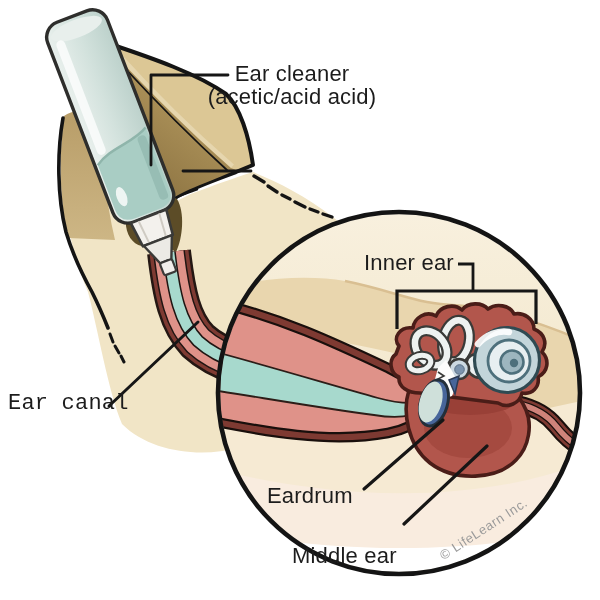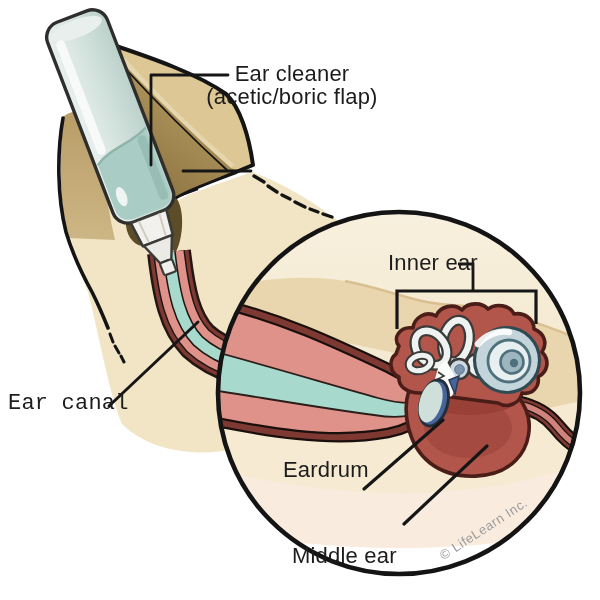--- a/index.html
+++ b/index.html
@@ -194,21 +194,21 @@
     <path stroke-width="3" stroke-linecap="round" d="M109,406 L198,322"></path>
     <path stroke-width="3.2" stroke-linecap="round" d="M364,489 L443,420"></path>
     <path stroke-width="3.2" stroke-linecap="round" d="M404,524 L487,446"></path>
     <path stroke-width="2.8" d="M458,264 L473,264 L473,290"></path>
     <path stroke-width="3.2" d="M397,329 L397,291 L536,291 L536,324"></path>
   </g>
 </svg>
 
 <div class="label center" style="left:193px;top:62px;width:198px;">
   <div>Ear cleaner</div>
-  <div>(acetic/boric flap)</div>
+  <div>(acetic/acid acid)</div>
 </div>
 <div class="label" style="left:8px;top:392px;font-family:Liberation Mono, monospace;">Ear canal</div>
-<div class="label" style="left:364px;top:251px;margin-left:24px;">Inner ear</div>
-<div class="label" style="left:267px;top:458px;margin-left:16px;">Eardrum</div>
+<div class="label" style="left:364px;top:251px;">Inner ear</div>
+<div class="label" style="left:267px;top:484px;">Eardrum</div>
 <div class="label" style="left:292px;top:518px;margin-top:26px;">Middle ear</div>
 <div id="credit">© LifeLearn Inc.</div>
 
 </div>
 
 </body></html>

